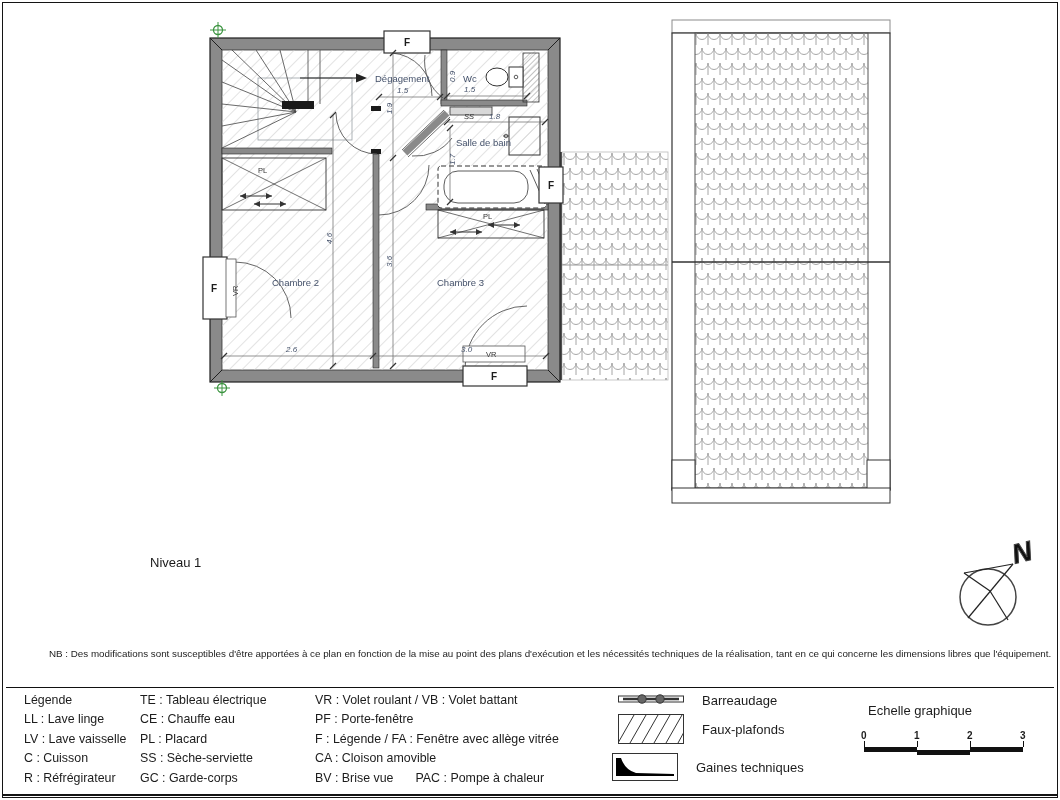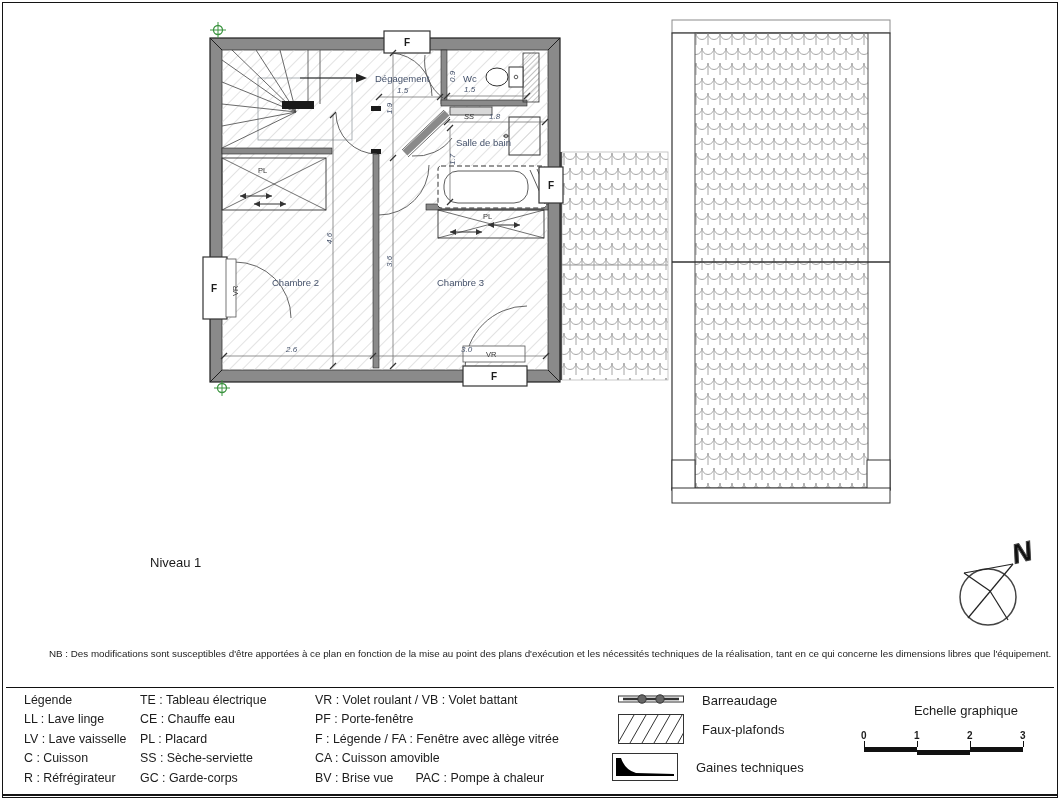--- a/index.html
+++ b/index.html
@@ -14,21 +14,21 @@
   .tagS{font-size:7.5px;fill:#333;}
   .lvl{font-size:13px;fill:#1a1a1a;}
   .nlet{font-size:27px;font-weight:bold;font-style:italic;fill:#111;}
   .nb{position:absolute;left:8px;top:647px;width:1046px;font-size:9.8px;line-height:1.34;color:#1c1c1c;margin-left:41px;}
   .hr{position:absolute;left:6px;right:6px;top:687px;border-top:1.6px solid #111;}
   .lcol{position:absolute;top:691px;font-size:12.4px;line-height:19.4px;white-space:nowrap;}
   .lcol b{font-weight:normal;}
   .pac-b{margin-left:22px;}
   .symrow{position:absolute;}
   .sym-label{position:absolute;left:84px;top:50%;transform:translateY(-50%);font-size:13px;white-space:nowrap;}
-  .sc-title{position:absolute;left:868px;top:703px;width:150px;text-align:right;font-size:13px;}
+  .sc-title{position:absolute;left:868px;top:703px;width:150px;text-align:left;font-size:13px;}
   .sc-num{position:absolute;top:730px;font-size:10px;font-weight:600;}
   .sc-tick{position:absolute;top:741px;width:1px;height:6px;background:#111;}
   .sc-seg{position:absolute;height:5px;background:#111;}
 </style>
 </head>
 <body>
 
 
 
 <div class="frame"></div>
@@ -284,21 +284,21 @@
   <div><b>CE</b><span> : Chauffe eau</span></div>
   <div><b>PL</b><span> : Placard</span></div>
   <div><b>SS</b><span> : Sèche-serviette</span></div>
   <div><b>GC</b><span> : Garde-corps</span></div>
 </div>
 
 <div class="lcol" style="left:315px">
   <div><b>VR</b><span> : Volet roulant / </span><b>VB</b><span> : Volet battant</span></div>
   <div><b>PF</b><span> : Porte-fenêtre</span></div>
   <div><b>F</b><span> : Légende  / </span><b>FA</b><span> : Fenêtre avec allège vitrée</span></div>
-  <div><b>CA</b><span> : Cuisson amovible</span></div>
+  <div><b>CA</b><span> : Cloison amovible</span></div>
   <div><b>BV</b><span> : Brise vue</span><b class="pac-b">PAC</b><span> : Pompe à chaleur</span></div>
 </div>
 
 
 <div class="symrow" style="left:618px;top:692px;width:250px;height:16px">
   <svg width="66" height="14">
     <rect x="0.5" y="4" width="65" height="6" fill="#fff" stroke="#333"></rect>
     <line x1="5" y1="7" x2="61" y2="7" stroke="#333" stroke-width="2.4"></line>
     <circle cx="24" cy="7" r="4.2" fill="#666" stroke="#333"></circle>
     <circle cx="42" cy="7" r="4.2" fill="#666" stroke="#333"></circle>

